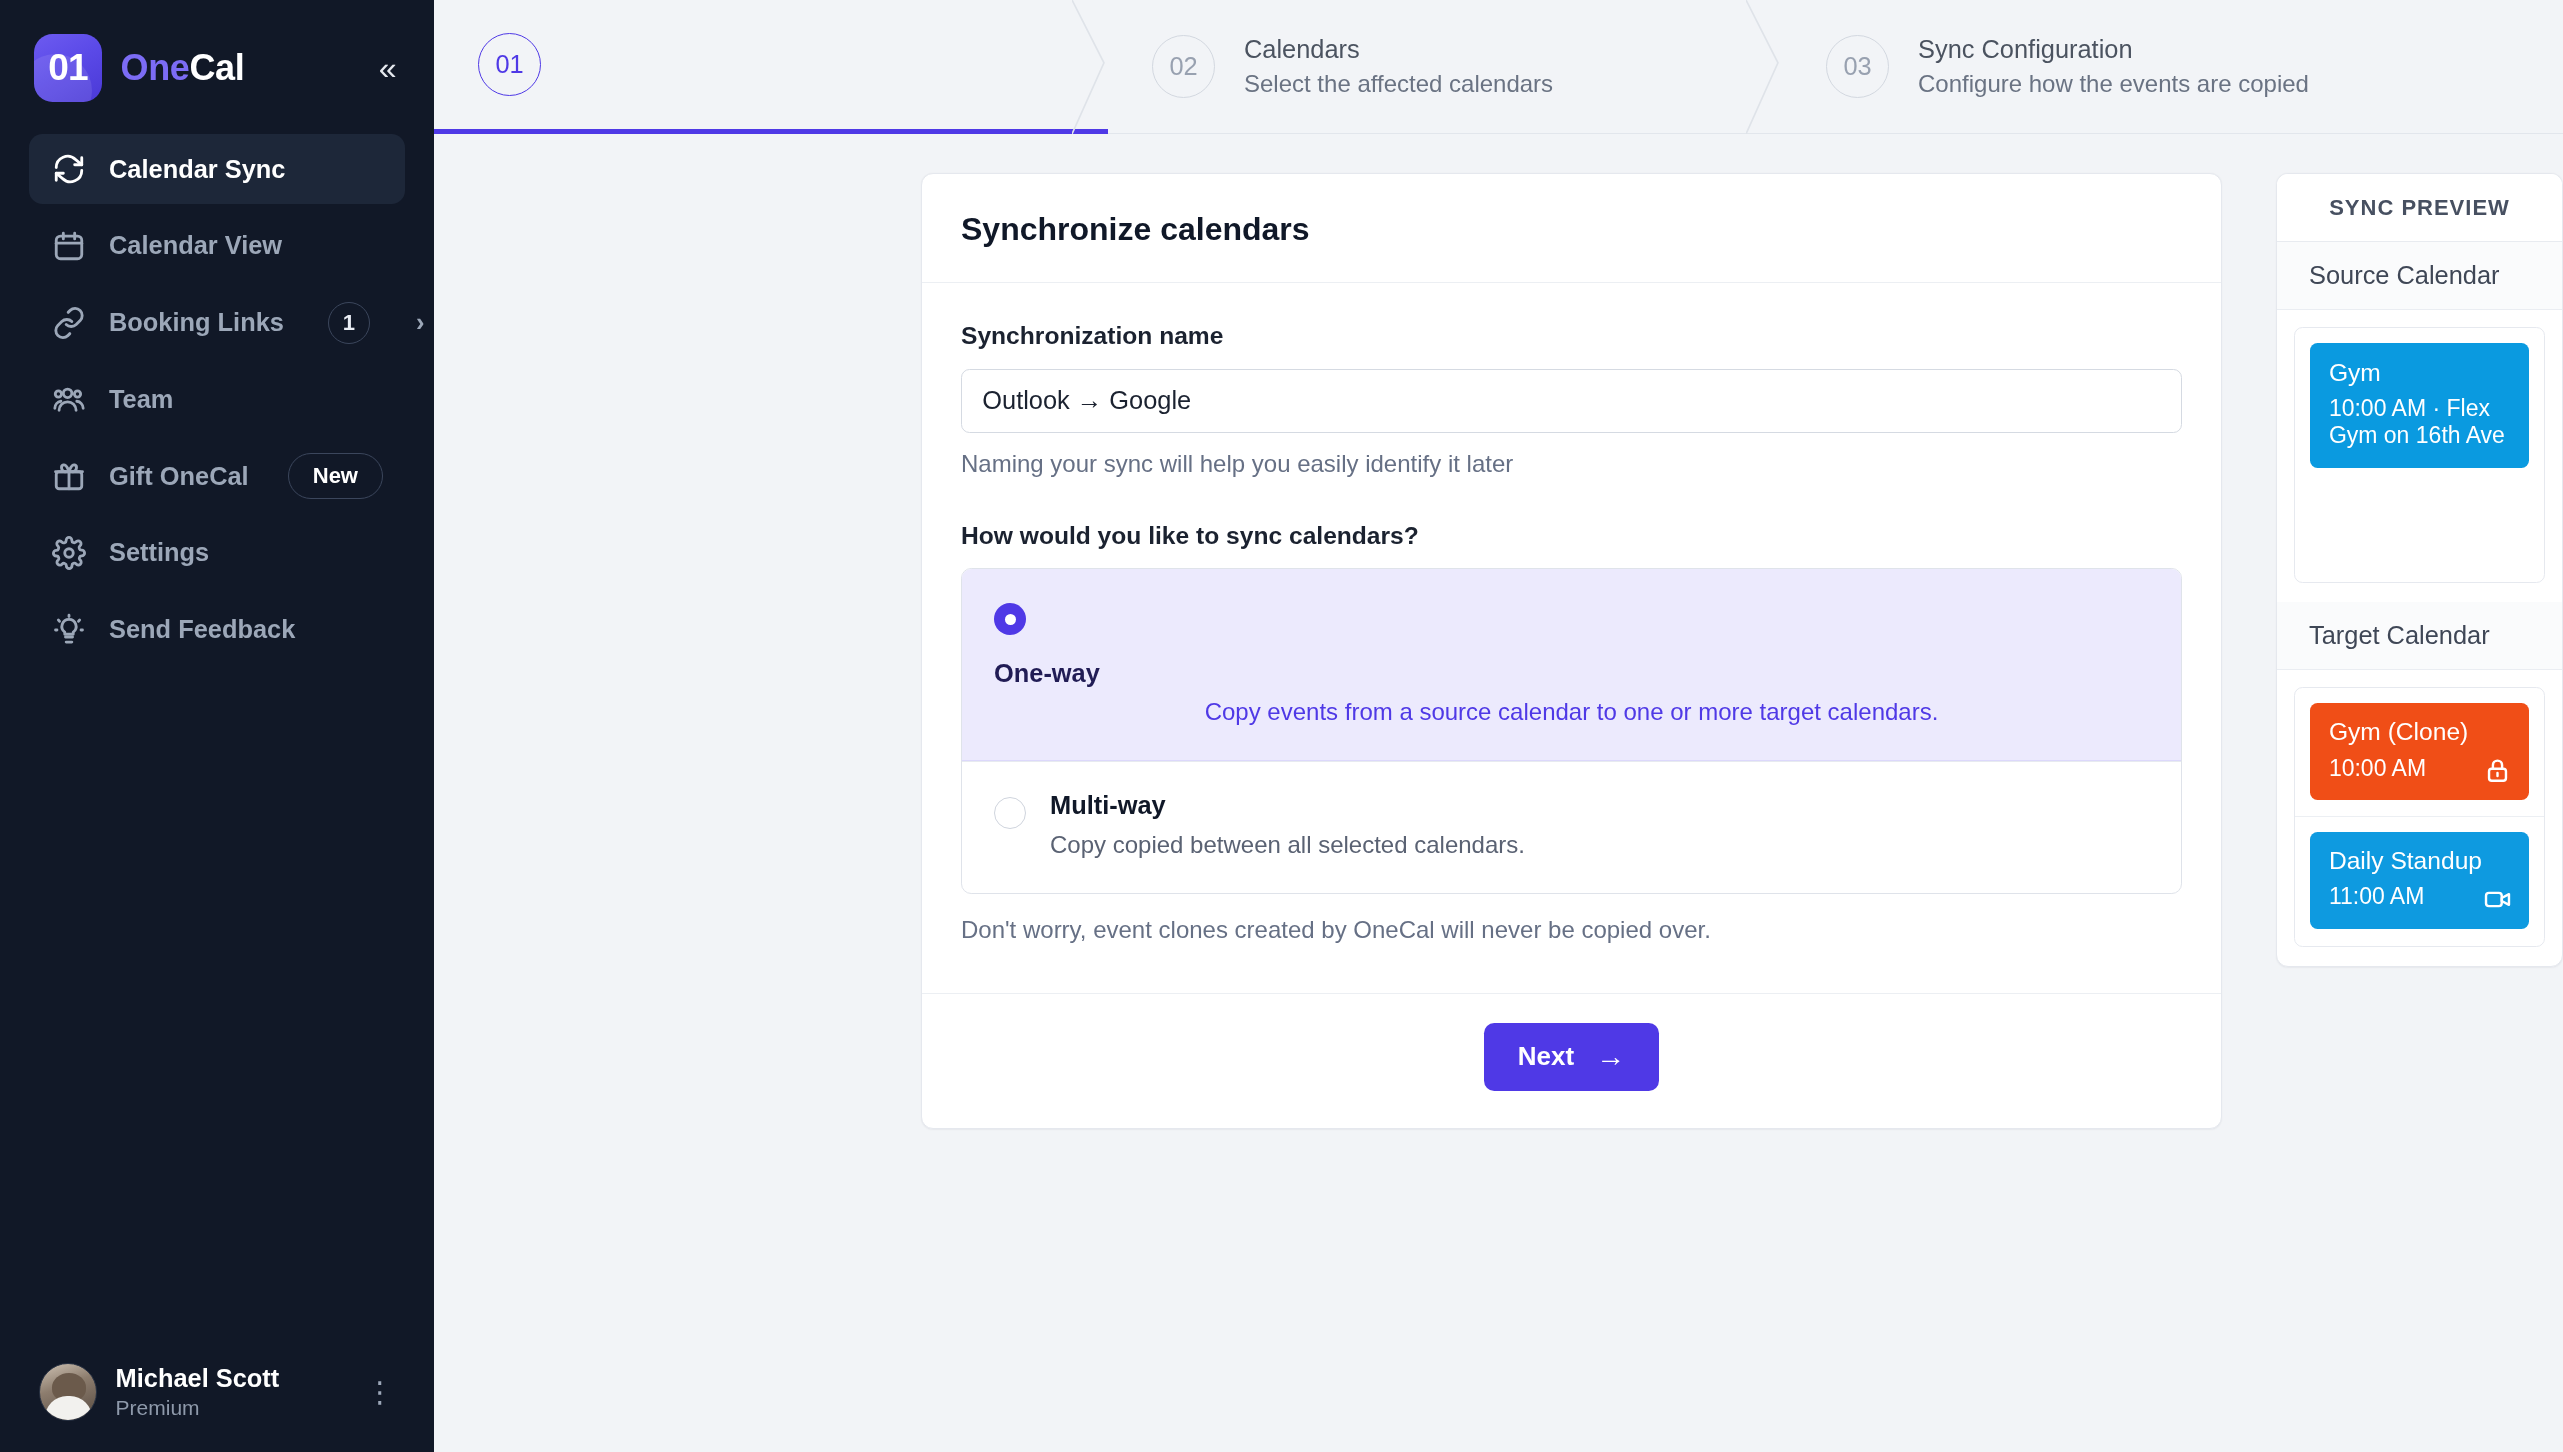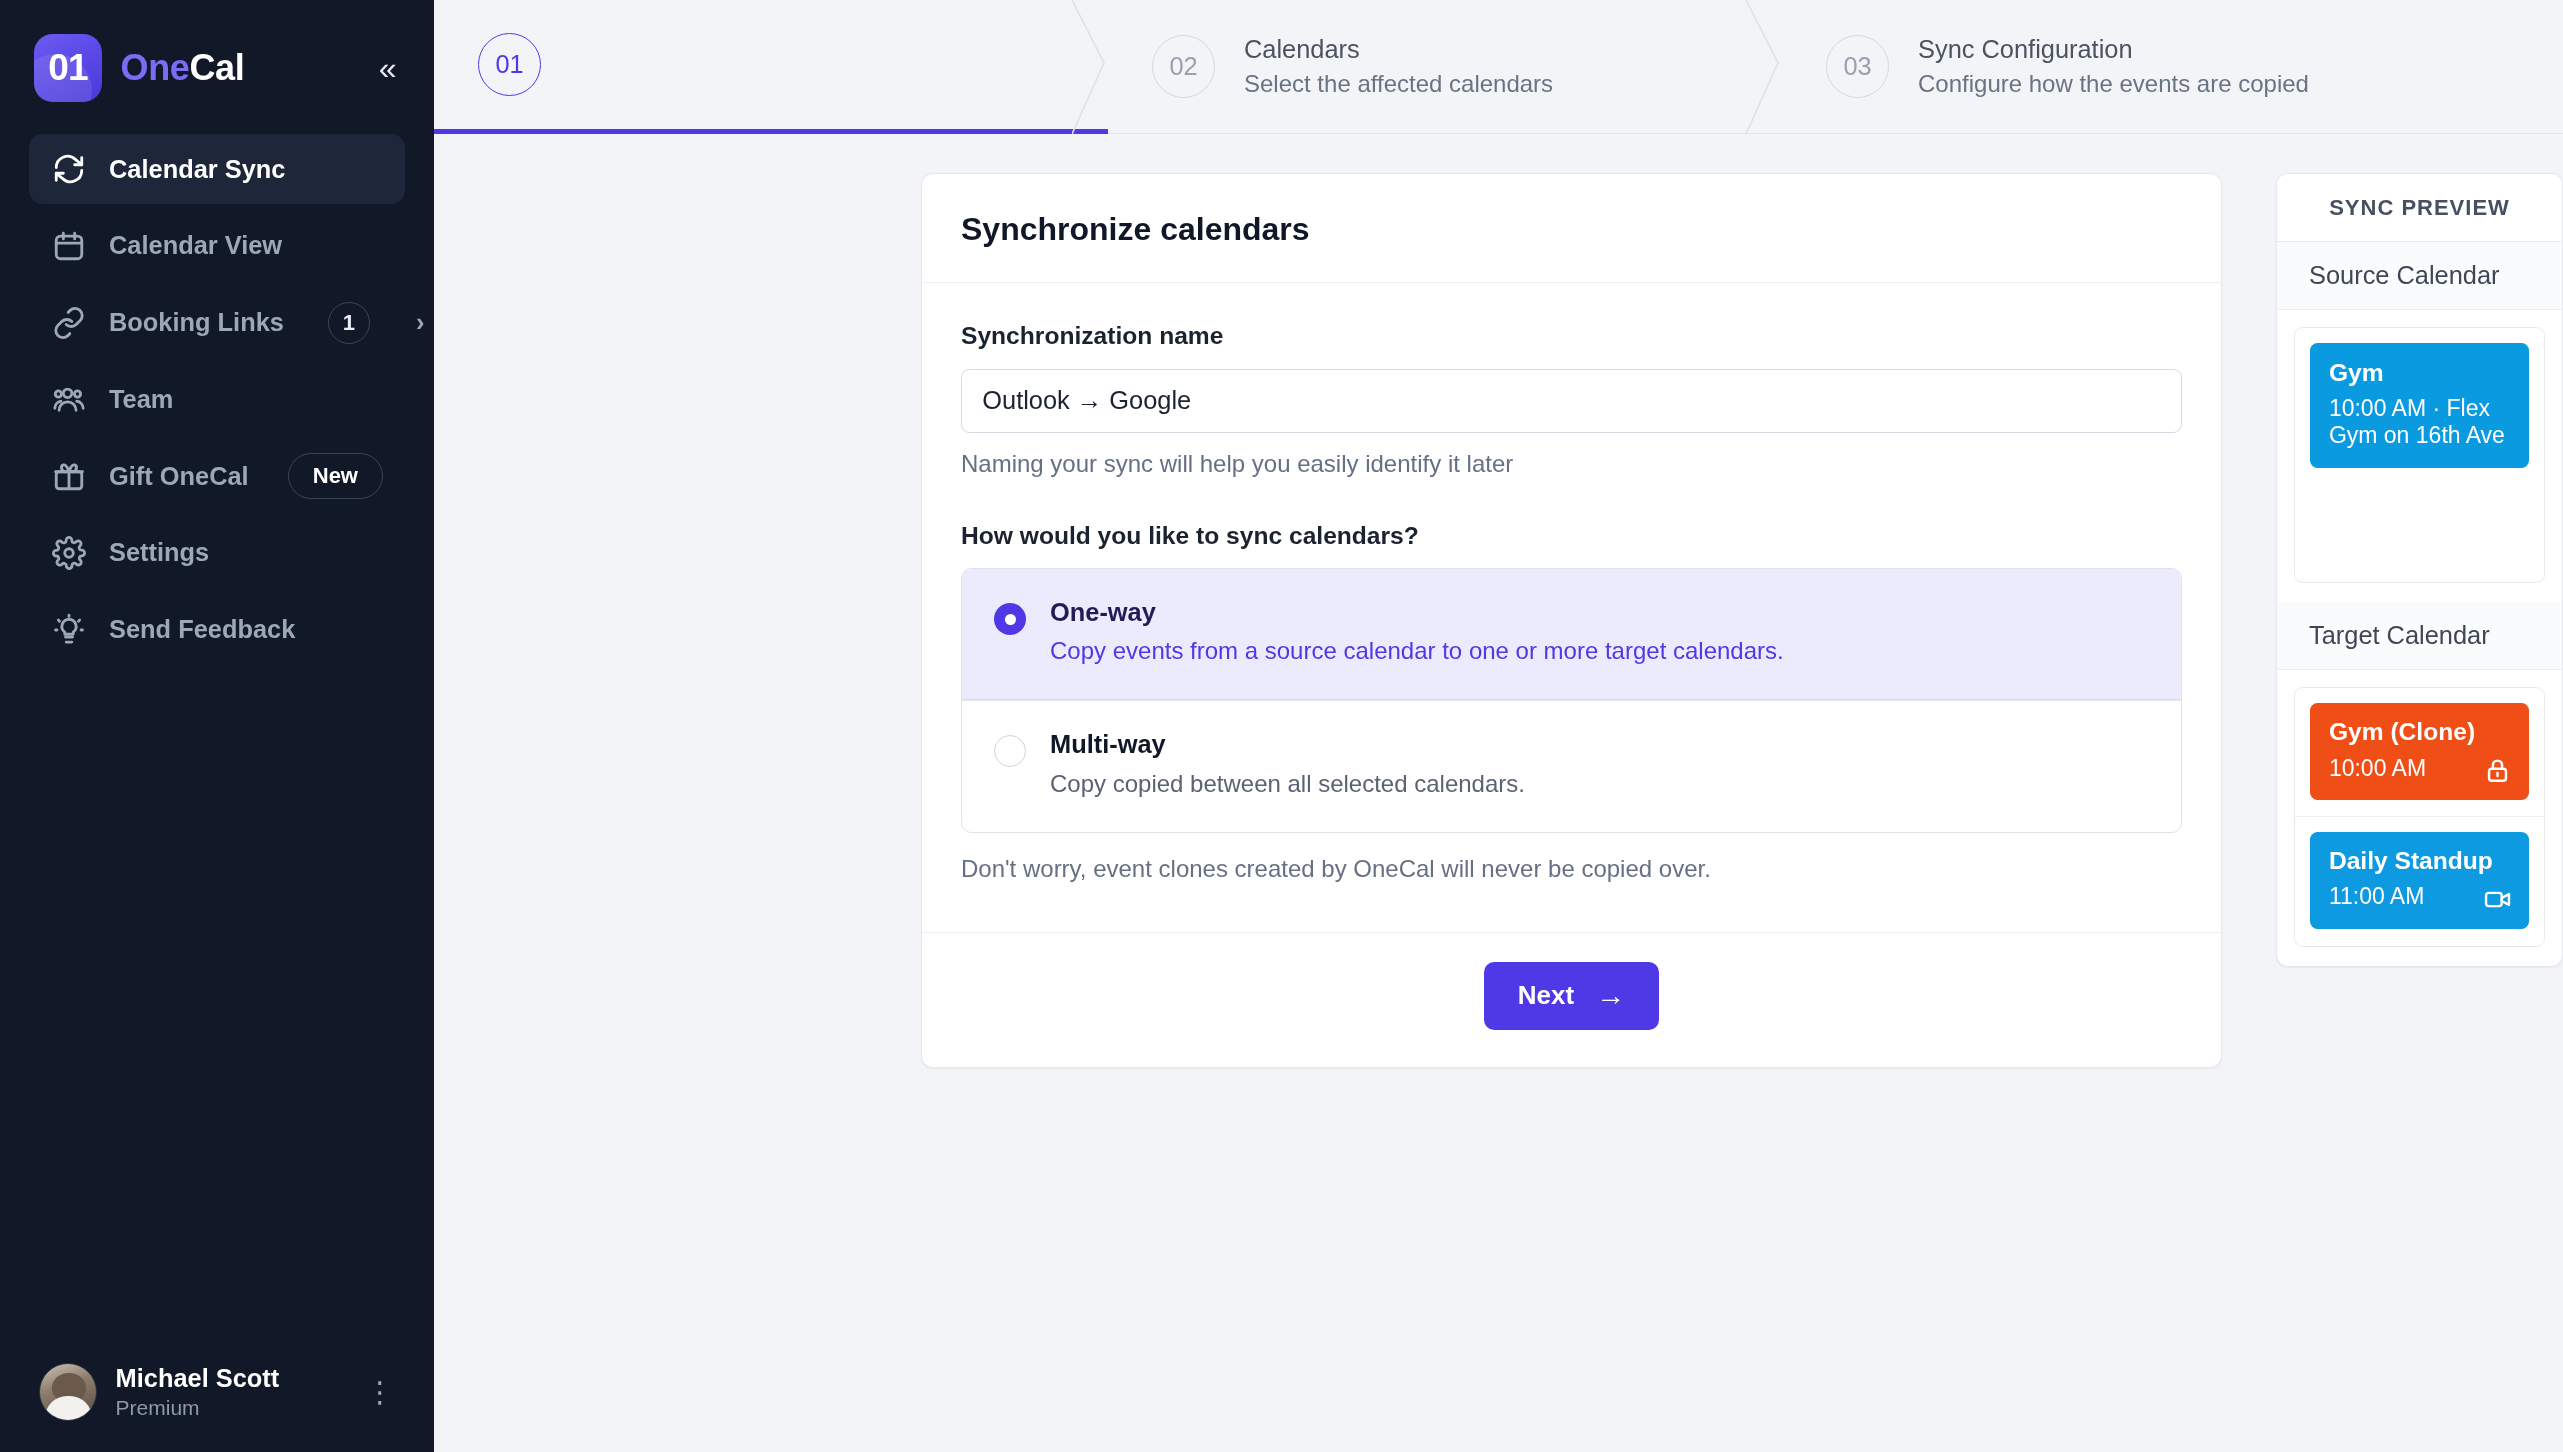--- a/index.html
+++ b/index.html
@@ -148,21 +148,21 @@
     padding: 0 20.3px; font-size: 25.4px; color: #1b2230;
     font-family: "Liberation Sans", sans-serif; background: #fff;
     outline: none;
   }
   .helper { font-size: 24px; color: #667085; margin-top: 17px; }
 
   .question { font-size: 24.6px; font-weight: 700; color: #1b2230; margin: 44px 0 18.6px 0; }
 
   .radio-group { border: 0.8px solid #dfe3ea; border-radius: 10.2px; overflow: hidden; width: 1221px; }
   .radio-row { display: flex; gap: 24px; padding: 29px 32px 34px 32px; cursor: pointer; }
-  .radio-row.selected { background: #eceafd; border-bottom: 0.8px solid #dcd8fb; }
+  .radio-row.selected { background: #eceafd; border-bottom: 0.8px solid #dcd8fb; flex-direction: column; }
   .radio-row + .radio-row { border-top: 0.8px solid #e7eaf0; }
   .radio-dot {
     width: 32px; height: 32px; flex: 0 0 32px; border-radius: 50%;
     border: 1.7px solid #cfd4dd; background: #fff; margin-top: 5.1px;
     display: flex; align-items: center; justify-content: center;
   }
   .radio-row.selected .radio-dot { border: none; background: #4f39e6; }
   .radio-row.selected .radio-dot::after {
     content: ""; width: 11px; height: 11px; border-radius: 50%; background: #fff;
   }
@@ -204,21 +204,21 @@
   }
   .sec-body { padding: 17px 17px 18.6px 17px; }
   .cal-box { border: 0.8px solid #e6e9ef; border-radius: 8.5px; background: #fff; }
   .cal-box.src { height: 256px; padding: 15.3px; }
   .cal-box.tgt { padding: 15.3px 15.3px 17px 15.3px; }
   .event {
     border-radius: 7.6px; padding: 15.3px 18.6px 18.6px 18.6px; position: relative;
     color: #ffffff; margin-bottom: 15.3px;
   }
   .event:last-child { margin-bottom: 0; }
-  .event .ev-title { font-size: 24.6px; font-weight: 700; margin-bottom: 8.5px; }
+  .event .ev-title { font-size: 24.6px; font-weight: 400; margin-bottom: 8.5px; }
   .event .ev-sub { font-size: 23px; font-weight: 400; }
   .event .ev-icon {
     position: absolute; right: 17px; bottom: 15.3px; width: 29px; height: 29px;
   }
   .event .ev-icon svg { width: 29px; height: 29px; }
   .ev-sep { height: 0.8px; background: #eceff3; margin: 15.3px -15.3px; }
 </style>
 </head>
 <body>
 

